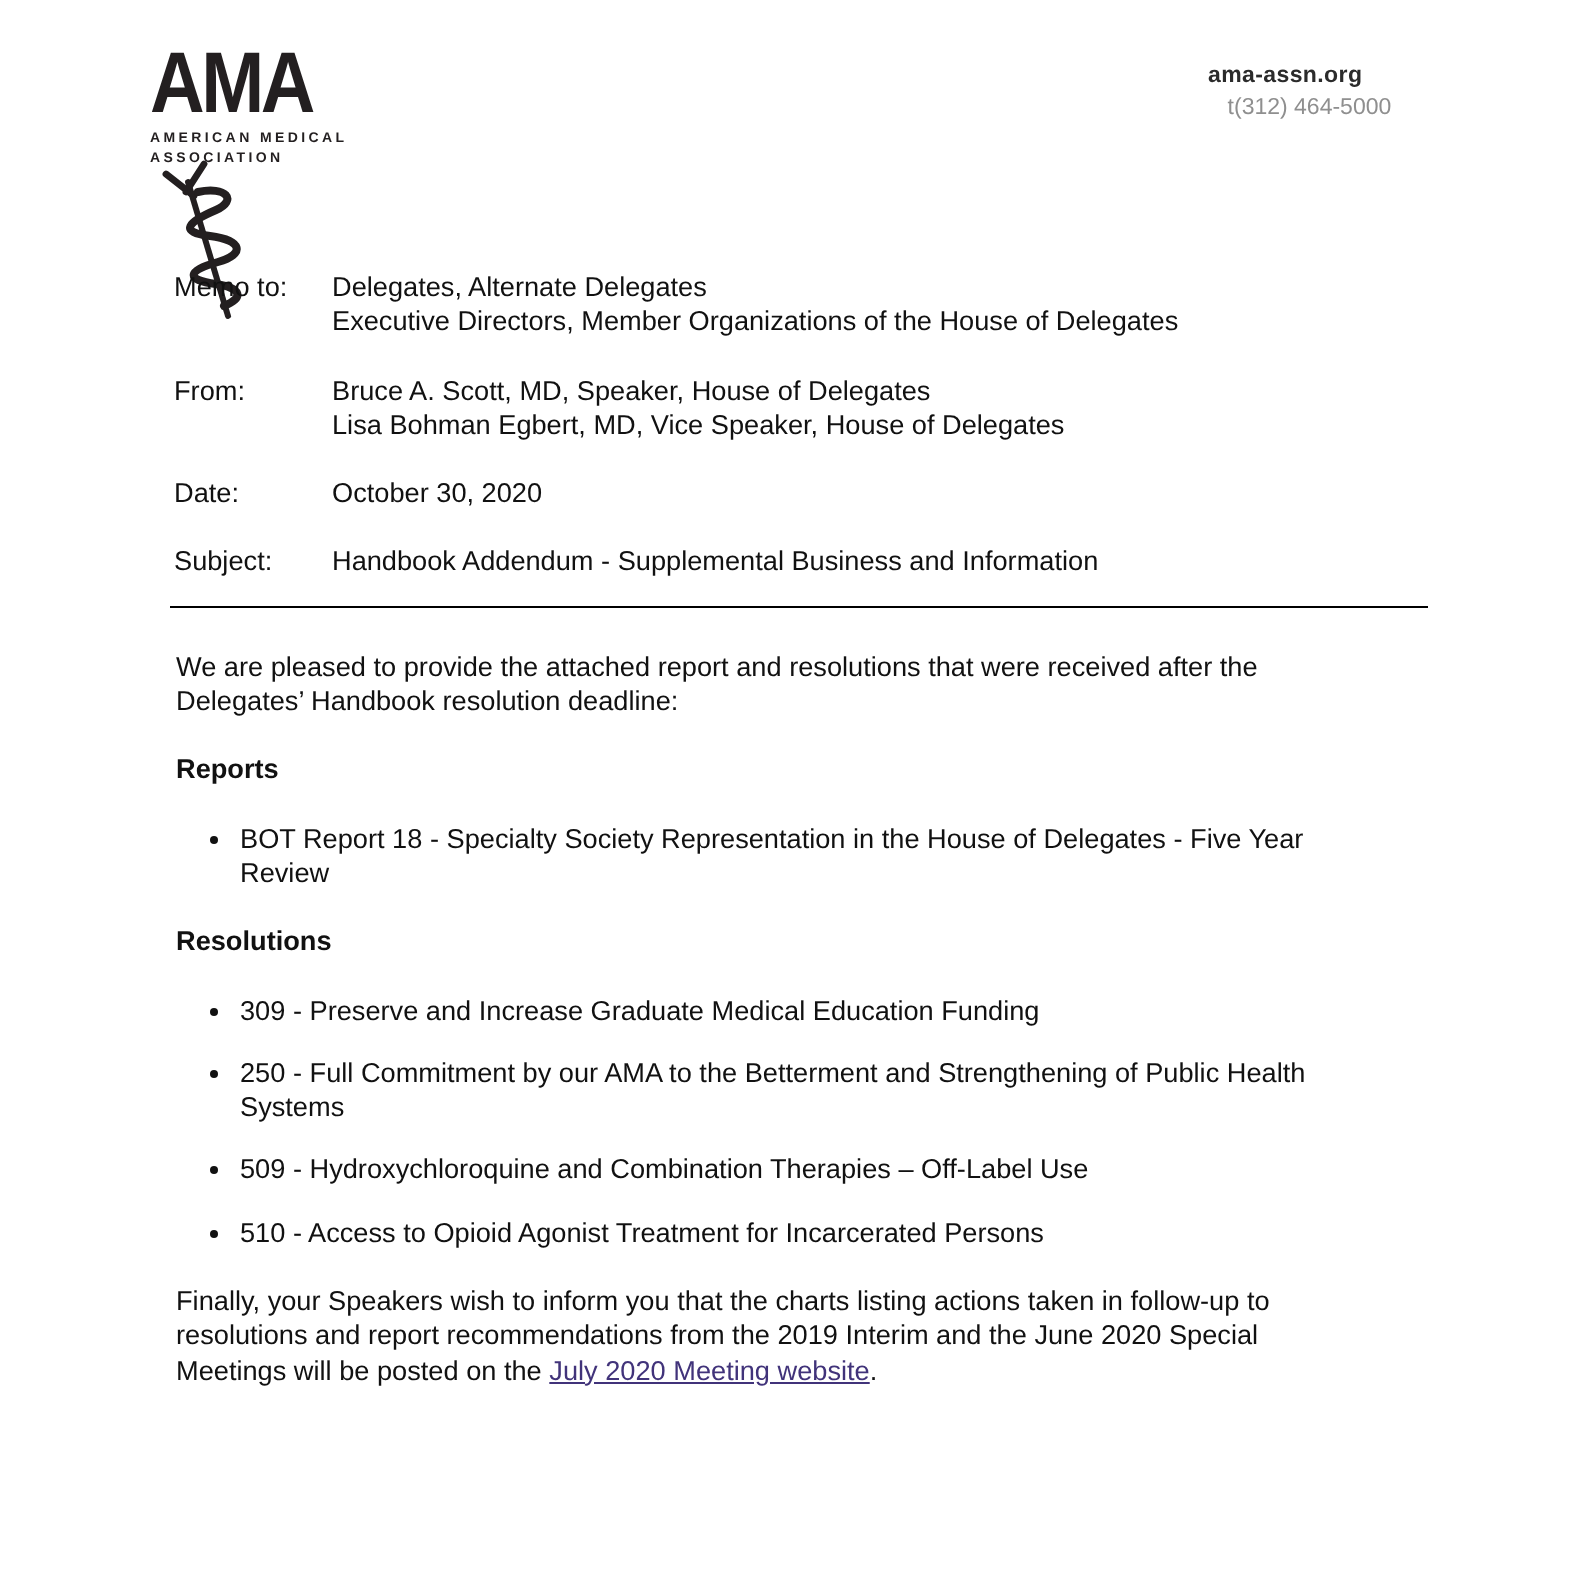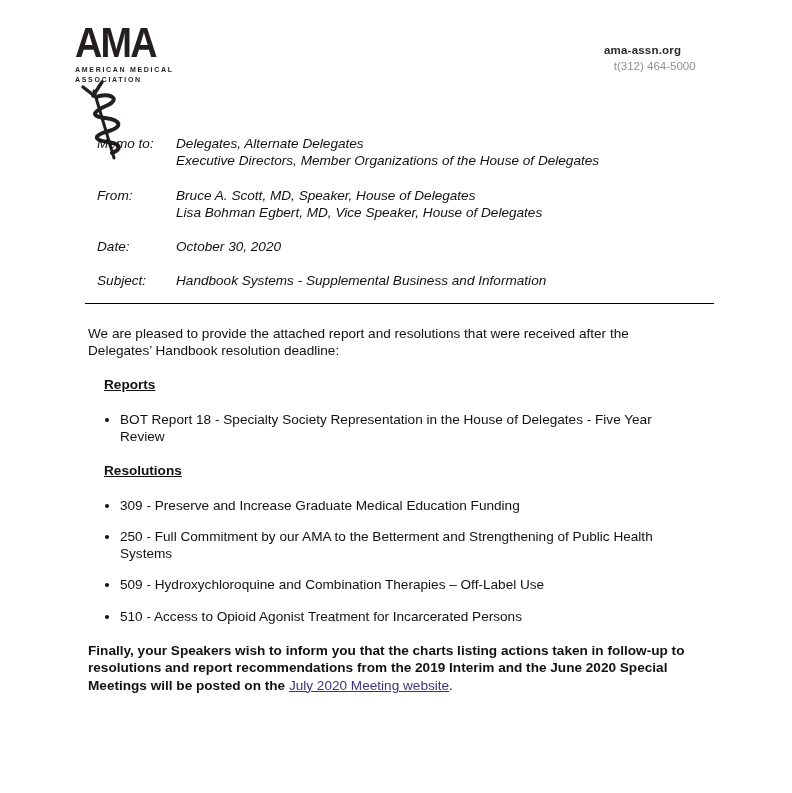--- a/index.html
+++ b/index.html
@@ -19,42 +19,42 @@
     letter-spacing: -2px; color: #231f20;
     transform: scaleX(.88); transform-origin: left top;
   }
   .org-name {
     font-size: 7px; font-weight: 700; letter-spacing: 1.7px;
     line-height: 9.5px; margin-top: 3px; color: #231f20;
     white-space: pre-line;
   }
   .snake { margin-left: 2px; margin-top: -5px; }
 
-  .contact { position: absolute; left: 604px; top: 44px; font-size: 11.5px; }
+  .contact { position: absolute; left: 604px; top: 32px; font-size: 11.5px; }
   .site { font-weight: 700; color: #2b2b2b; letter-spacing: .2px; }
   .phone-row { margin-top: 4px; color: #8f8f8f; text-align: right; }
   .phone-label { display: inline-block; width: 13px; }
 
   
   .content { position: absolute; left: 85px; top: 135px; width: 630px; }
-  .memo { margin-left: 12px; font-size: 13.6px; line-height: 17.3px; font-style: italic; }
+  .memo { margin-left: 2px; font-size: 13.6px; line-height: 17.3px; }
   .memo-row { display: flex; margin-bottom: 17px; }
   .memo-row:last-child { margin-bottom: 0; }
   .memo-label { width: 79px; flex: none; }
   .memo-value { white-space: pre-line; }
 
   .rule { border: none; border-top: 1.6px solid #000; margin: 13px 0 0 0; width: 629px; }
 
   .doc-body { margin-left: 3px; margin-top: 21px; font-size: 13.6px; line-height: 17.3px; width: 627px; }
   .doc-body p { margin: 0; white-space: pre-line; }
-  .section-heading { font-size: 13.6px; font-weight: 700; margin: 17px 16px; line-height: 17.3px; text-decoration: underline; }
+  .section-heading { font-size: 13.6px; font-weight: 700; margin: 17px 0; line-height: 17.3px; }
   .doc-body ul { margin: 17px 0; padding-left: 18px; }
   .doc-body li { white-space: pre-line; margin: 14px; }
   .closing { margin-top: 35px; }
-  .closing .seg { white-space: pre-line; font-weight: bold; }
+  .closing .seg { white-space: pre-line; }
   a.meeting-link { color: #41337a; text-decoration: underline; }
 </style>
 </head>
 <body>
 
 <div class="page">
 
   <div class="logo">
     <div class="logo-text">
       <div class="ama-acronym">AMA</div>
@@ -90,21 +90,21 @@
         <div class="memo-label">From:</div>
         <div class="memo-value">Bruce A. Scott, MD, Speaker, House of Delegates
 Lisa Bohman Egbert, MD, Vice Speaker, House of Delegates</div>
       </div>
       <div class="memo-row">
         <div class="memo-label">Date:</div>
         <div class="memo-value">October 30, 2020</div>
       </div>
       <div class="memo-row">
         <div class="memo-label">Subject:</div>
-        <div class="memo-value">Handbook Systems - Supplemental Business and Information</div>
+        <div class="memo-value">Handbook Addendum - Supplemental Business and Information</div>
       </div>
     </div>
 
     <hr class="rule">
 
     <div class="doc-body">
       <p>We are pleased to provide the attached report and resolutions that were received after the
 Delegates’ Handbook resolution deadline:</p>
 
       <div class="section-heading">Reports</div>

